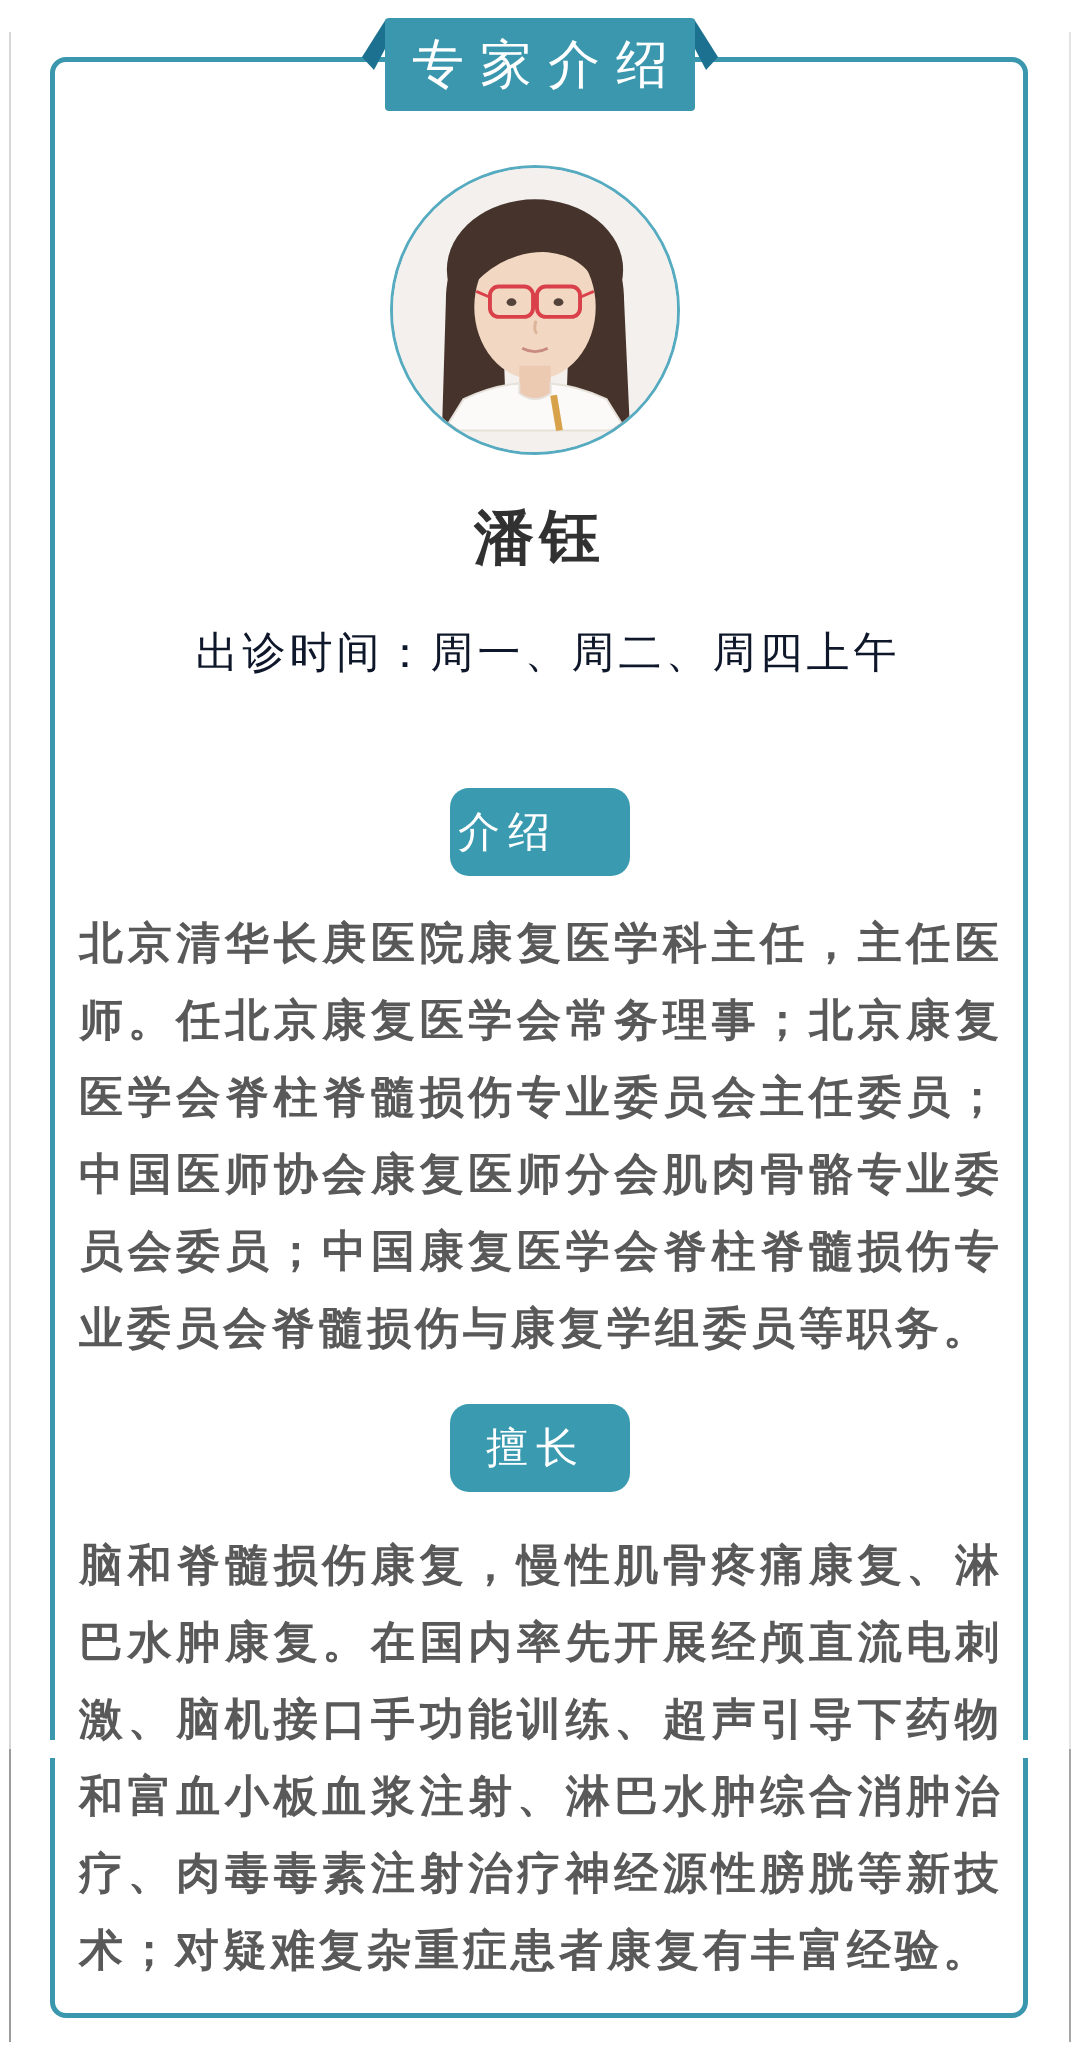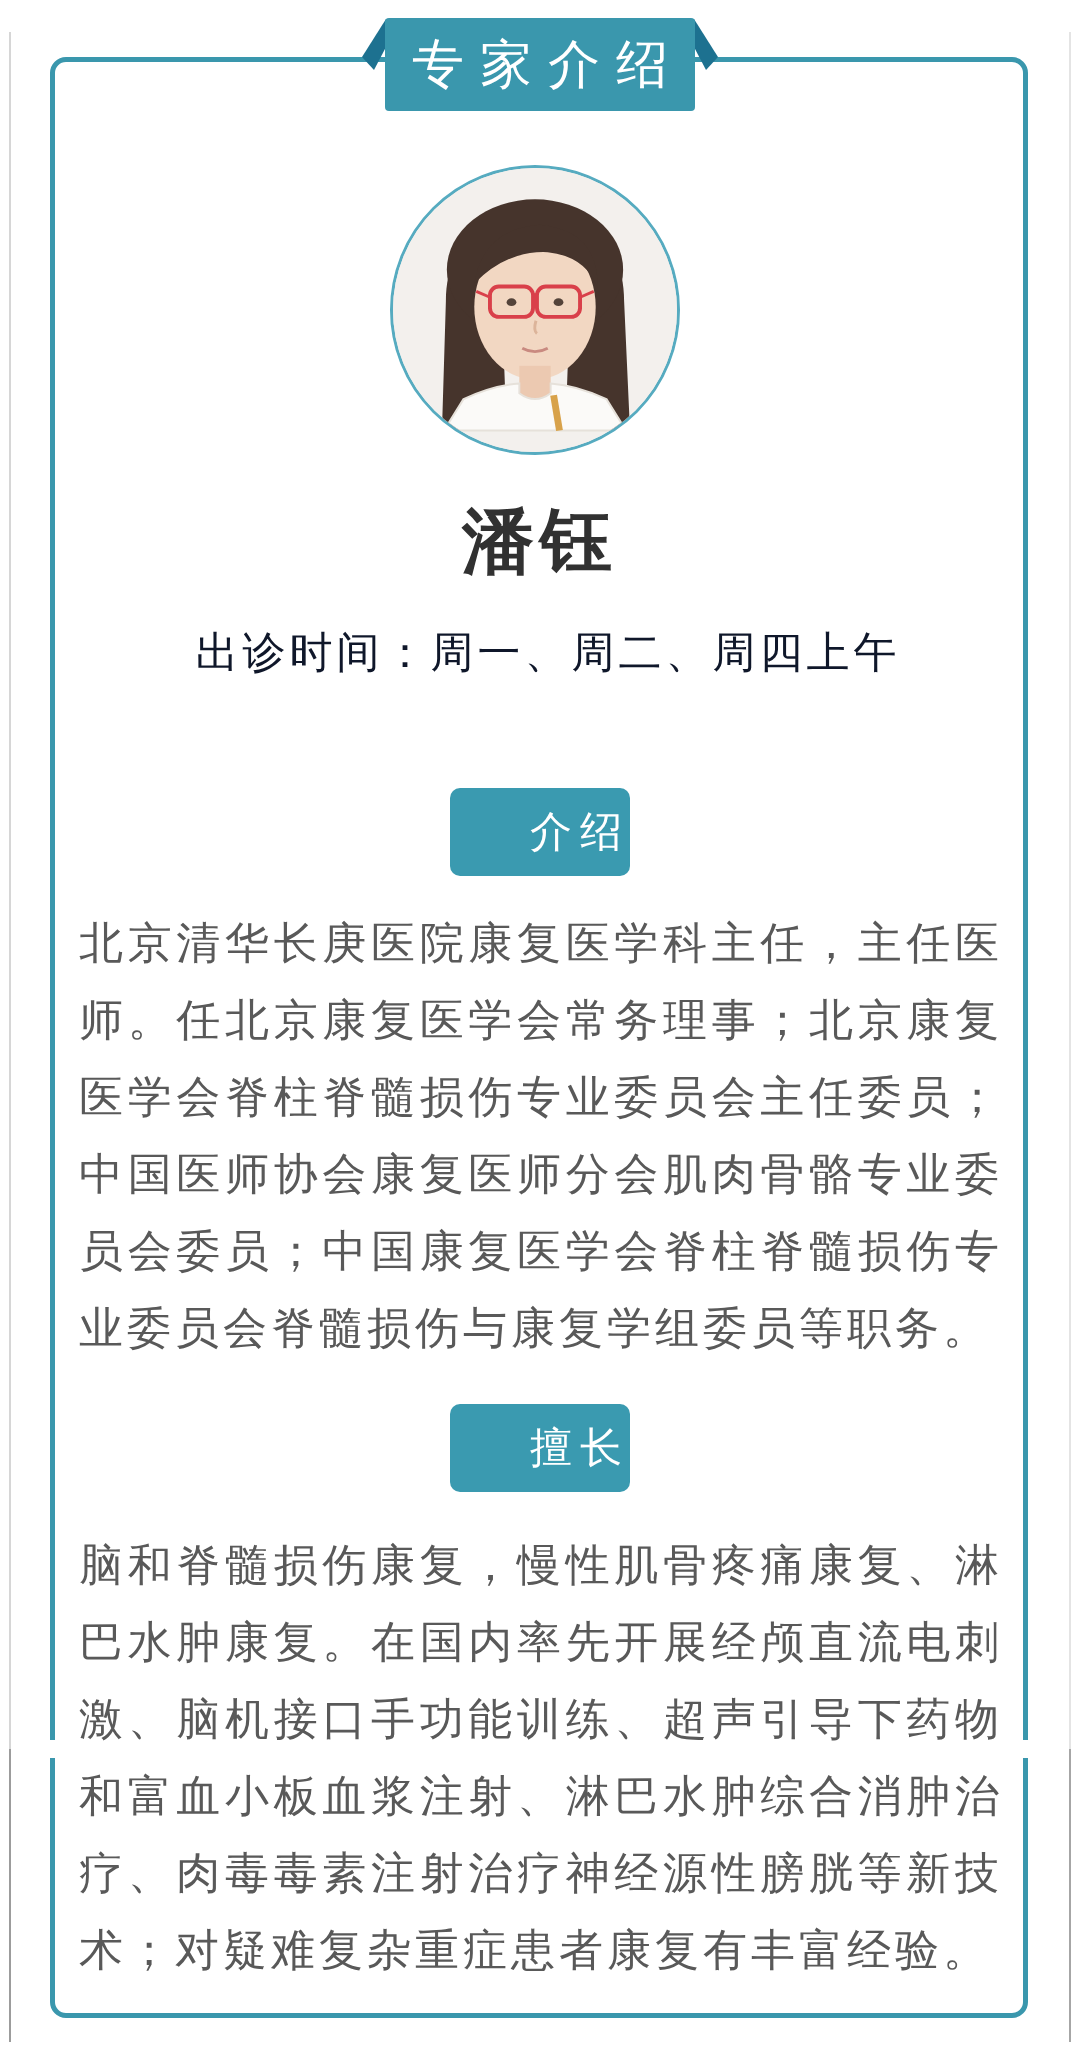--- a/index.html
+++ b/index.html
@@ -39,45 +39,46 @@
   
   .avatar {
     position:absolute; left:390px; top:161px; width:290px; height:290px;
     border:3px solid #56abc0; border-radius:50%; overflow:hidden;
     background:#f3f0ed; z-index:1;
   }
   .avatar svg { display:block; width:100%; height:100%; }
 
   .doctor-name {
     position:absolute; left:0; top:490px; width:1080px;
-    text-align:center; font-family:Liberation Serif, serif;
-    font-weight:700; font-size:72px; line-height:96px;
+    text-align:center; font-family:Liberation Mono, monospace;
+    font-weight:700; font-size:60px; line-height:96px;
     color:#313131; letter-spacing:6px;
   }
   .schedule {
     position:absolute; left:8px; top:618px; width:1080px;
     text-align:center; font-family:Liberation Sans, sans-serif;
     font-size:43px; line-height:60px; color:#0f172a; letter-spacing:4px;
   }
 
   .badge {
     position:absolute; left:450px; width:180px; height:88px;
-    background:#3a9ab0; border:none; border-radius:10px; cursor:pointer;
-    color:#ffffff; font-size:42px; line-height:88px; text-align:right;
+    background:#3a9ab0; border:none; border-radius:19px; cursor:pointer;
+    color:#ffffff; font-size:42px; line-height:88px; text-align:left;
     letter-spacing:8px; padding-left:8px;
     font-family:"Liberation Sans", sans-serif;
   }
   .badge.intro { top:784px; }
   .badge.specialty { top:1400px;padding-left:36px; }
 
   .para {
     position:absolute; left:79px; width:924px;
     font-size:44px; line-height:77px; letter-spacing:4px;
     color:#595959; text-align:justify; word-break:break-all;
     font-family:"Liberation Sans", sans-serif;
+    font-weight:bold;
   }
   .para.intro { top:900px; }
   .para.specialty { top:1522px; }
 </style>
 </head>
 <body>
 
 <div class="page">
 
   <div class="guide l-top"></div>

